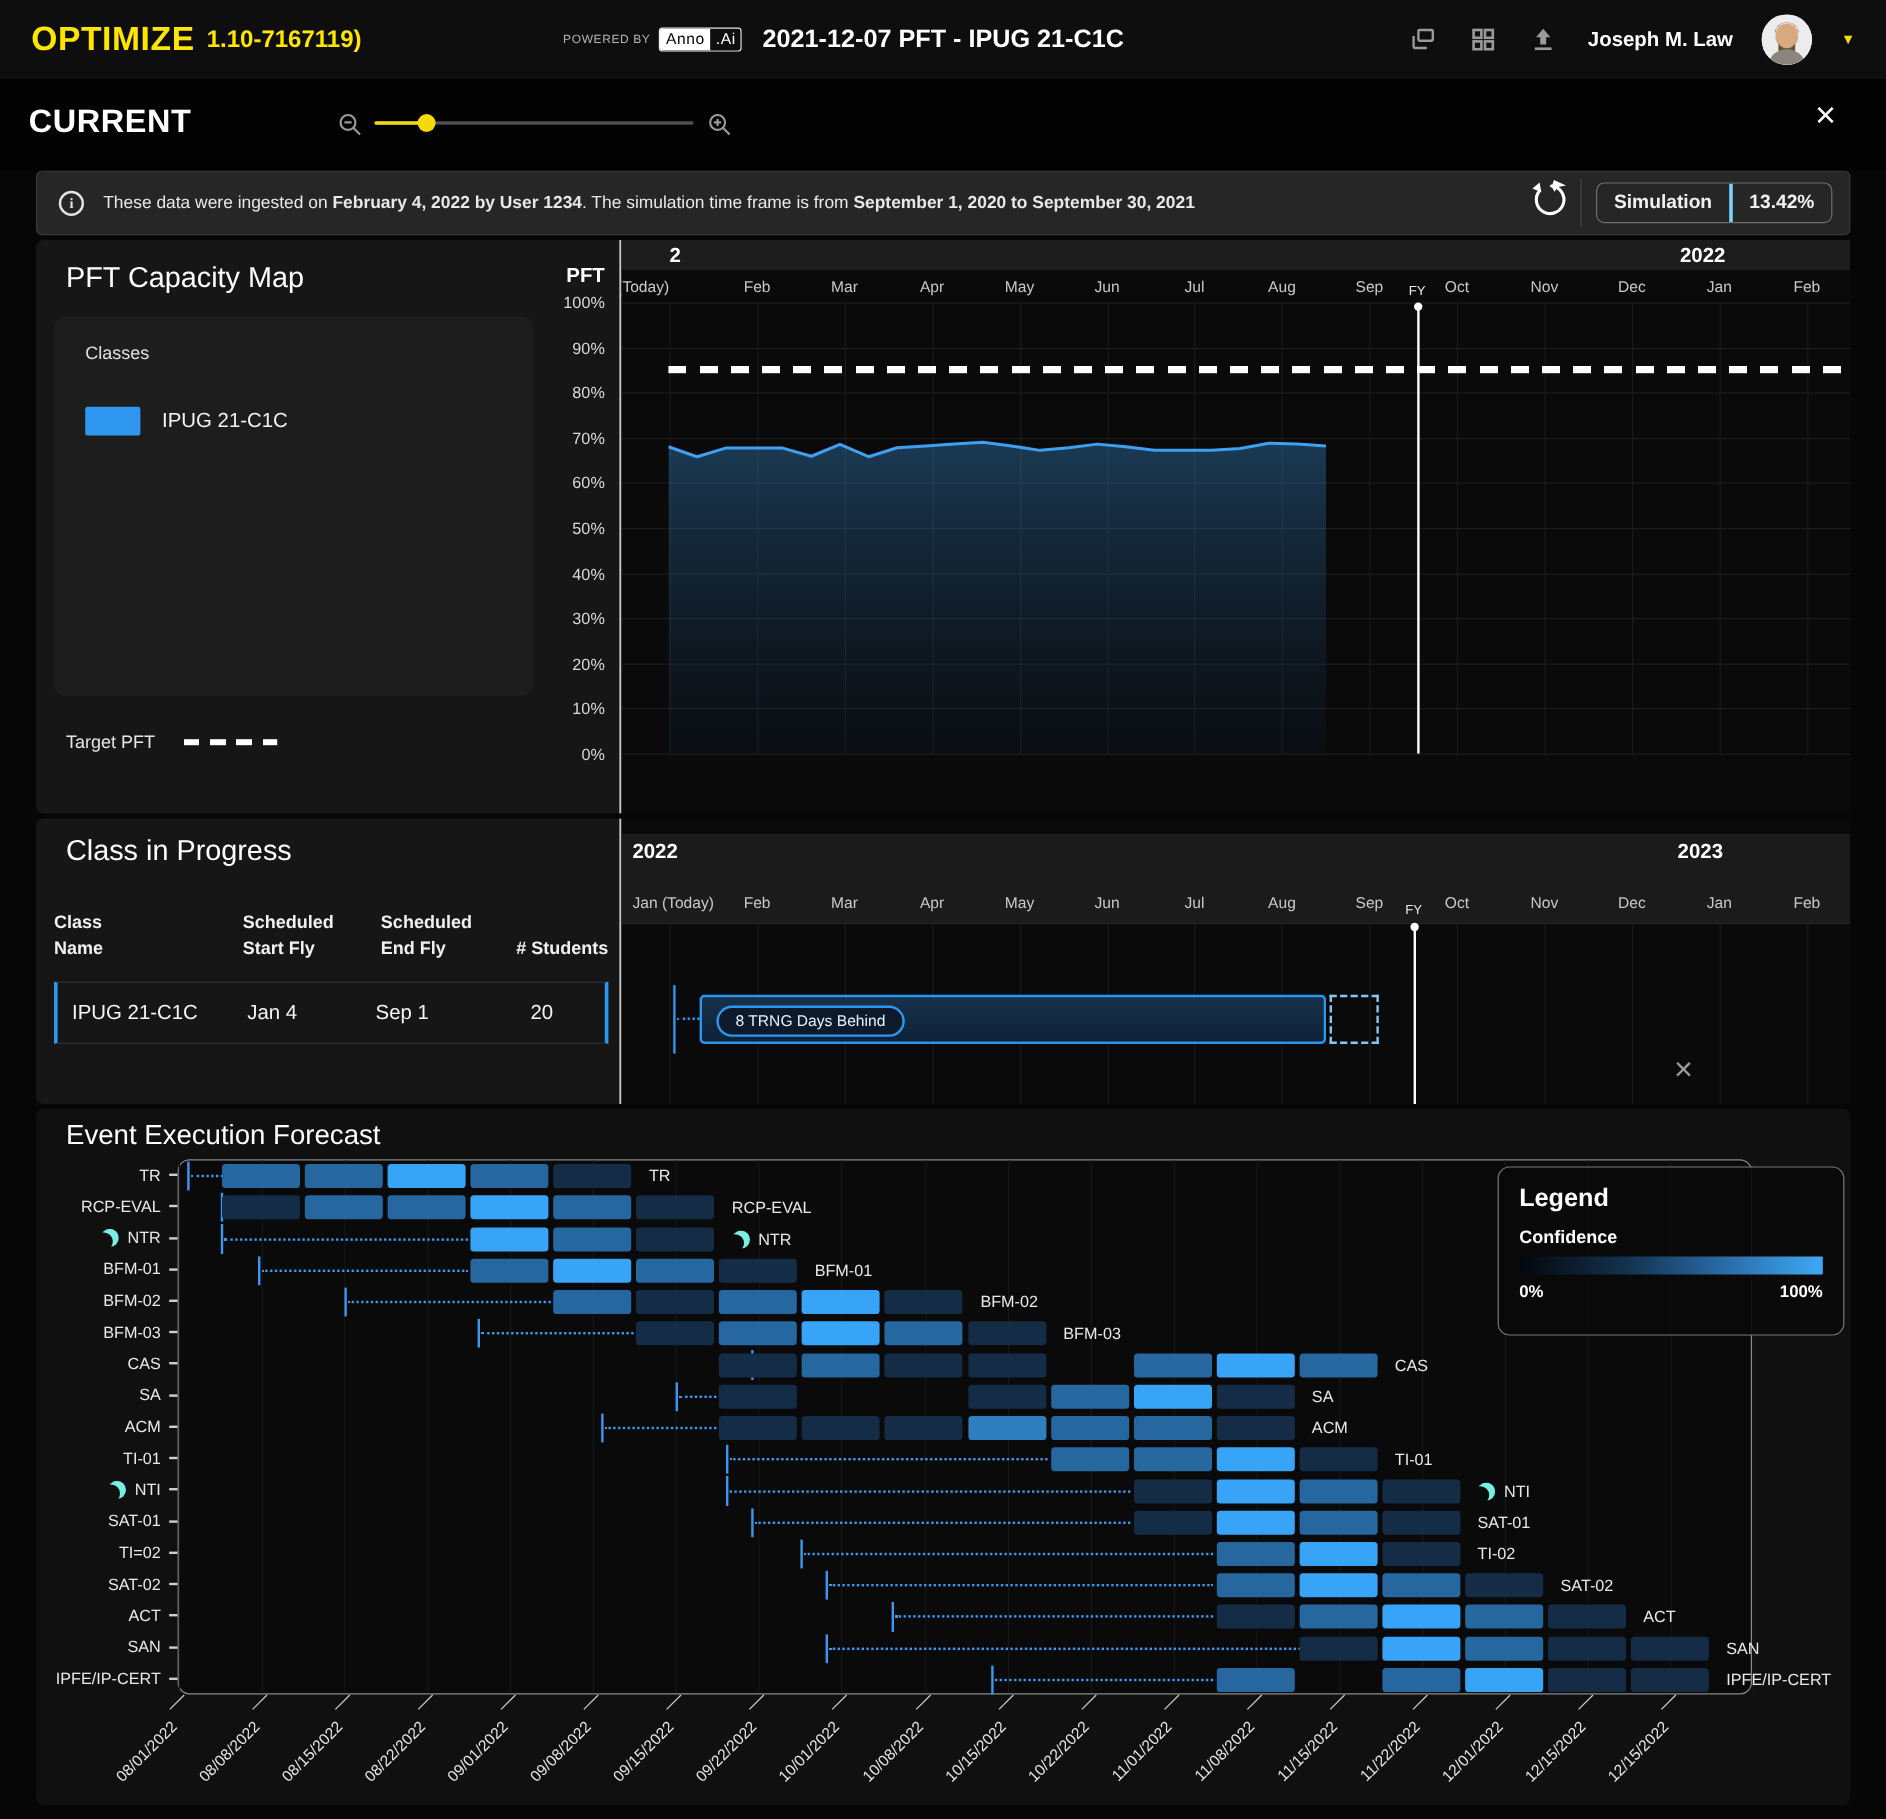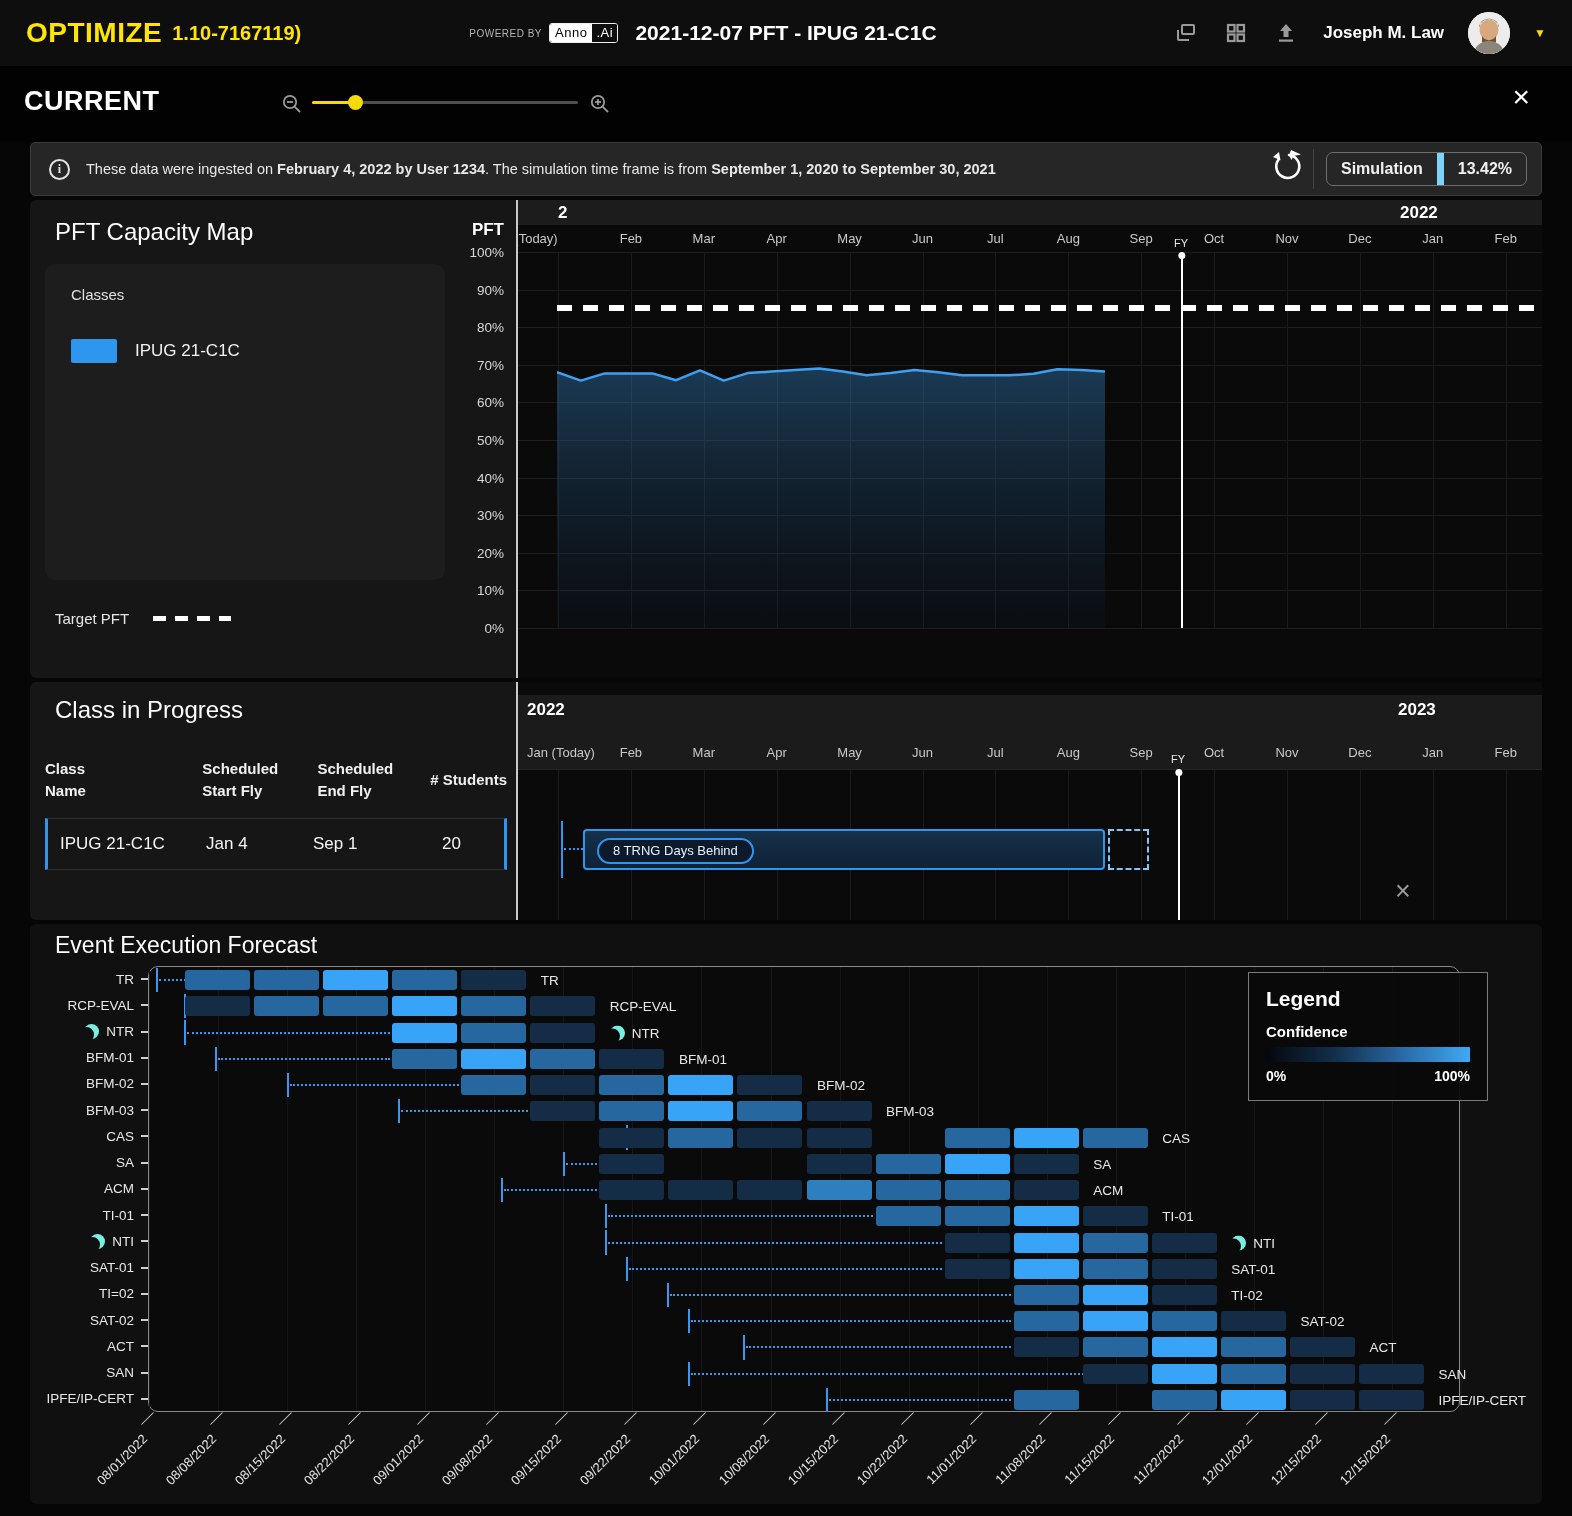--- a/index.html
+++ b/index.html
@@ -34,21 +34,21 @@
 
   
   .banner{margin:0 30px;height:54px;background:#262626;border:1px solid #3a3a3a;border-radius:5px;display:flex;align-items:center;padding:0 14px 0 18px}
   .info-ic{width:21px;height:21px;border:2px solid #e3e3e3;border-radius:50%;display:grid;place-items:center;font-size:12px;font-family:"Liberation Serif",serif;font-weight:bold;color:#e3e3e3;flex:0 0 auto}
   .banner-text{margin-left:16px;font-size:14.5px;color:#e8e8e8}
   .banner-text b{font-weight:bold}
   .banner-right{margin-left:auto;display:flex;align-items:center;gap:12px}
   .jet-ic{width:44px;height:40px;position:relative;cursor:pointer;border-right:1px solid #444;padding-right:10px}
   .sim-badge{display:flex;border:1px solid #6e6e6e;border-radius:7px;overflow:hidden}
   .sim-badge div{padding:7px 14px;font-size:16px;font-weight:bold;color:#f1f1f1}
-  .sim-badge div+div{border-left:7px solid #7dd3fc}
+  .sim-badge div+div{border-left:3px solid #7dd3fc}
 
   
   main{margin:4px 30px 0 30px}
   .sect{display:flex;margin-bottom:4px}
   .left-col{width:488px;background:#161616;border-right:2px solid #c9c9c9;position:relative;border-radius:6px 0 0 6px;flex:0 0 auto}
   .chart-col{flex:1;position:relative;background:#0a0a0a;overflow:hidden}
 
   
   .sect1{height:478px}
   .cap-title{position:absolute;left:25px;top:18px;font-size:24px;color:#fdfdfd}
@@ -71,21 +71,21 @@
   .hgrid{position:absolute;left:0;right:0;height:1px;background:#1d1d1d}
   .vgrid{position:absolute;width:1px;background:#1b1b1b}
   .target-line{position:absolute;left:39px;right:0;height:6px;background:repeating-linear-gradient(90deg,#fff 0 15px,transparent 15px 26px)}
   .fy-line{position:absolute;width:2px;background:#fff}
   .fy-dot{position:absolute;width:7px;height:7px;border-radius:50%;background:#fff;transform:translateX(-38%)}
 
   
   .sect2{height:238px}
   .cip-title{position:absolute;left:25px;top:14px;font-size:24px;color:#fdfdfd}
   .cip-table{position:absolute;left:15px;top:74px;width:462px}
-  .cip-head{display:flex;align-items:center}
+  .cip-head{display:flex;align-items:flex-end}
   .cip-h{font-size:15px;font-weight:bold;color:#f0f0f0;white-space:pre-line;line-height:1.45;padding:2px 0}
   .cip-div{width:3px;background:#d9d9d9;margin:0 12px;border-radius:1px}
   .cip-row{margin-top:14px;display:flex;align-items:center;height:52px;border-top:1px solid #2e2e2e;border-bottom:1px solid #2e2e2e;border-left:3px solid #2f96f0;border-right:3px solid #2f96f0;font-size:17px;color:#f5f5f5}
   .c-name{width:158px;padding-left:12px}
   .c-start{width:107px}.c-end{width:100px}
   .c-stud{flex:1;text-align:center;padding-right:14px}
 
   
   .prog-head{position:absolute;left:0;right:0;top:13px;height:75px;background:#1b1b1b;border-bottom:1px solid #262626}
   .gbar{position:absolute;left:65px;top:147px;width:522px;height:41px;border:2px solid #2f96f0;border-radius:4px;background:linear-gradient(180deg,#16314a,#0e2238)}
@@ -105,21 +105,21 @@
   .moon{display:inline-block;width:15px;height:15px;border-radius:50%;box-shadow:inset -5px 3px 0 0 #79efe2}
   .seg{position:absolute;height:20px;border-radius:3px}
   .sylt{position:absolute;width:2px;background:#3b97f0}
   .syld{position:absolute;border-top:2px dotted #3b97f0}
   .fc-rlab{position:absolute;font-size:13.5px;color:#e8e8e8;white-space:nowrap;display:flex;align-items:center;gap:7px;transform:translateY(-50%)}
   .fgrid{position:absolute;top:0;bottom:0;width:1px;background:#171717}
   .dlabel{position:absolute;width:98px;text-align:right;font-size:13px;color:#e6e6e6;transform:rotate(-45deg);transform-origin:100% 50%;white-space:nowrap}
   .dtick{position:absolute;width:17px;height:1px;background:#cfcfcf;transform:rotate(-45deg)}
 
   
-  .legend{position:absolute;left:1218px;top:48px;width:240px;background:rgba(10,10,10,.93);border:1px solid #7a7a7a;border-radius:0;padding:14px 17px 16px 17px}
+  .legend{position:absolute;left:1218px;top:48px;width:289px;background:rgba(10,10,10,.93);border:1px solid #7a7a7a;border-radius:10px;padding:14px 17px 28px 17px}
   .leg-title{font-size:21px;font-weight:bold;margin-bottom:10px}
   .leg-grid{border:1px solid #3f3f3f;border-radius:8px;overflow:hidden}
   .leg-row{display:flex;align-items:center;height:39px}
   .leg-row+.leg-row{border-top:1px solid #3f3f3f}
   .leg-ic{width:46px;height:100%;border-right:1px solid #3f3f3f;display:grid;place-items:center;flex:0 0 auto}
   .leg-lab{padding-left:14px;font-size:16px;font-weight:bold;color:#f3f3f3}
   .syl-ic{position:relative;width:26px;height:24px}
   .syl-ic i{position:absolute;left:3px;top:1px;width:2px;height:22px;background:#3b97f0}
   .syl-ic u{position:absolute;left:7px;top:11px;width:16px;border-top:2px dotted #3b97f0}
   .conf-lab{margin-top:12px;font-size:15px;font-weight:bold}

